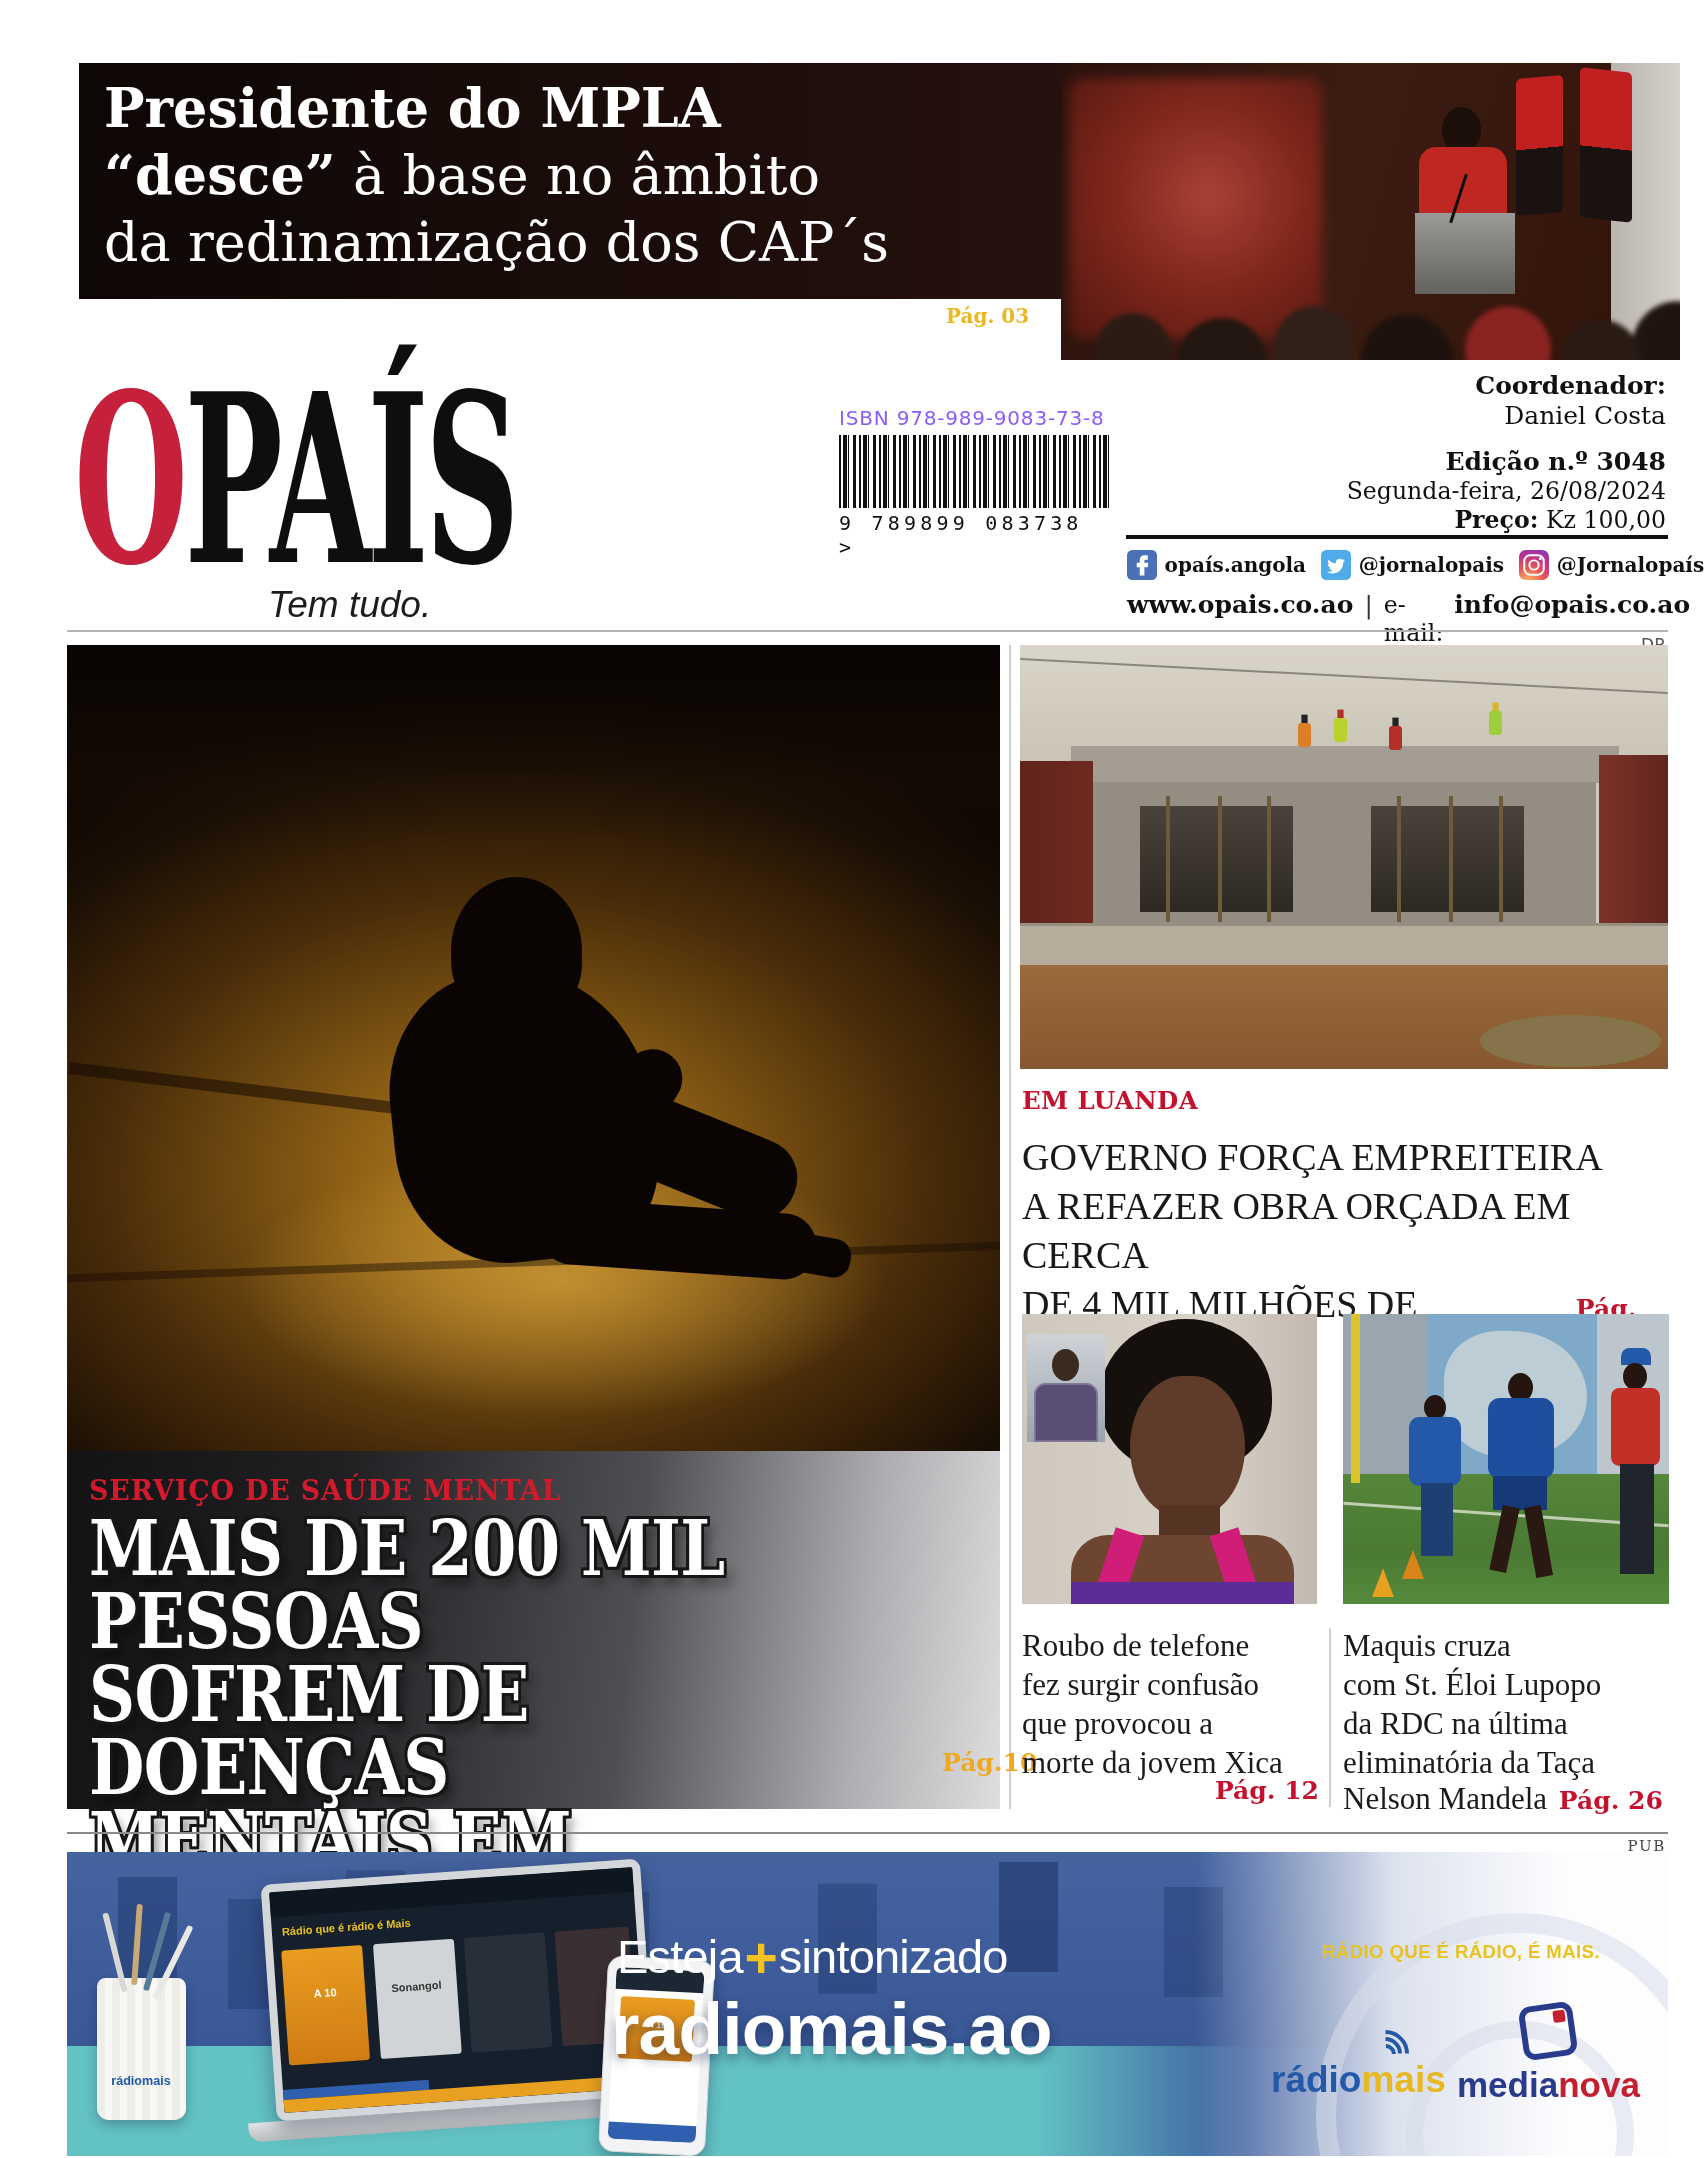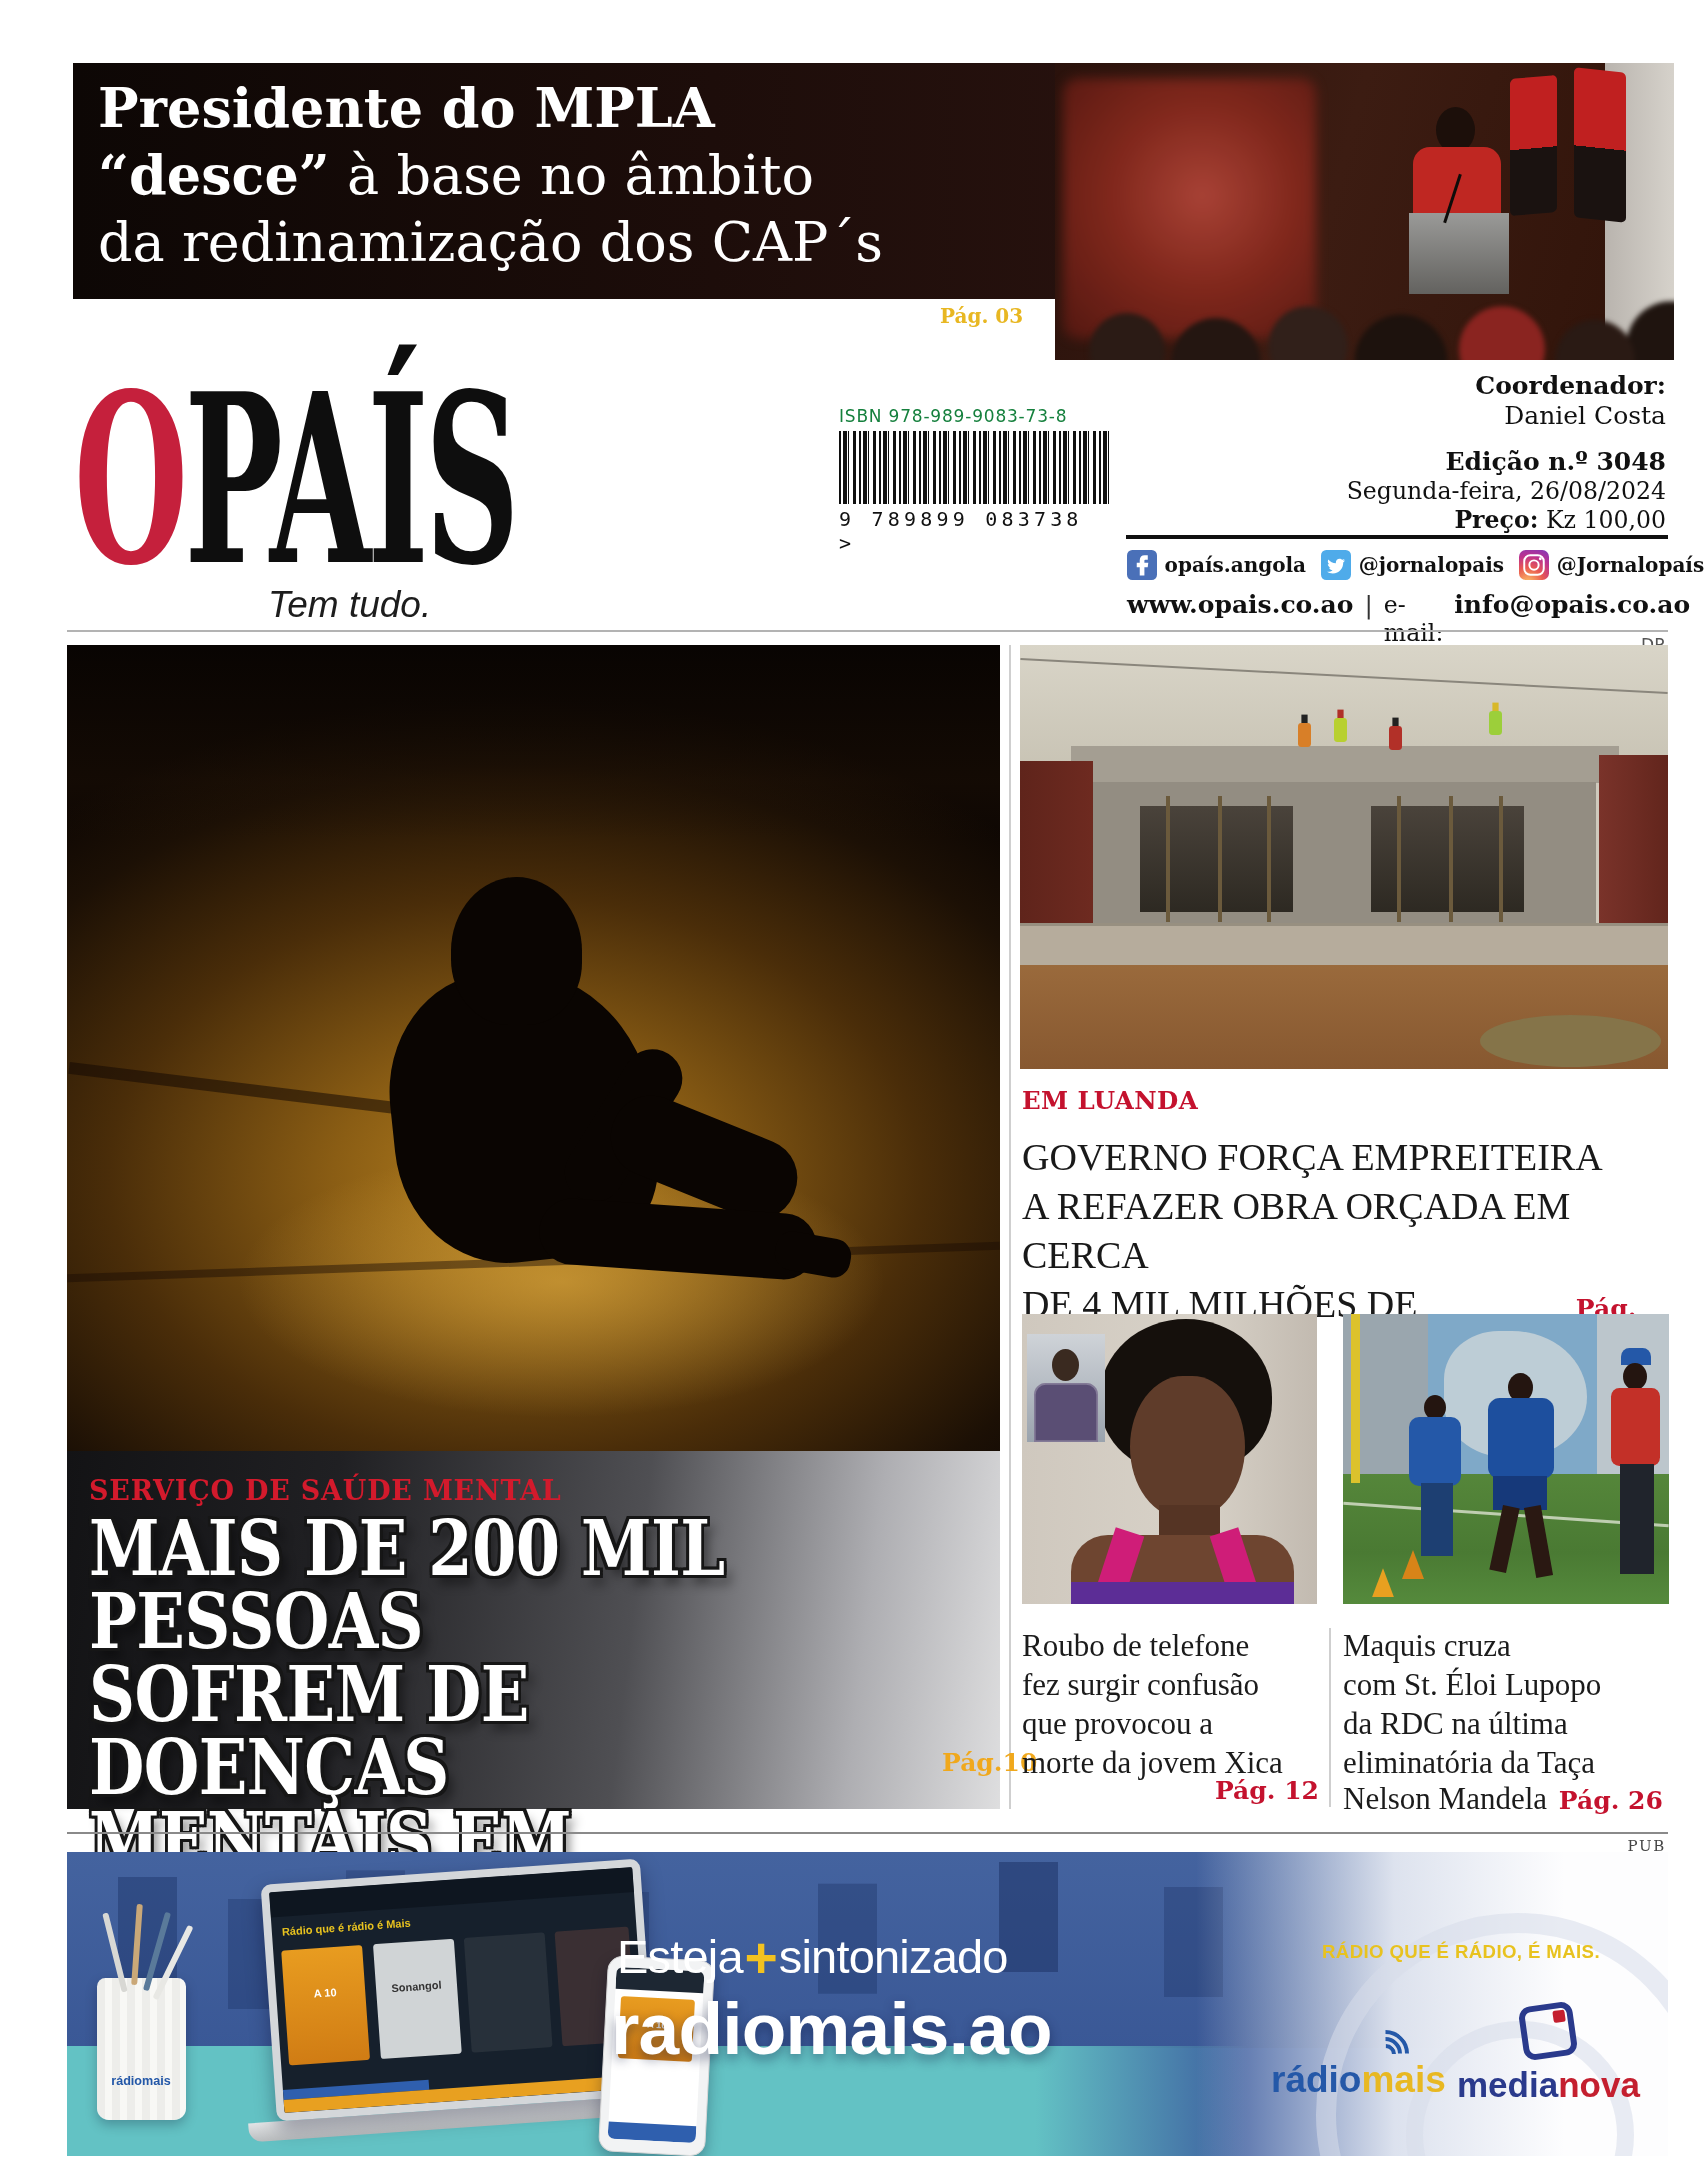--- a/index.html
+++ b/index.html
@@ -2,21 +2,21 @@
 <html style="font-size:13.5px"><head>
 <meta charset="utf-8">
 <style>
   html,body{margin:0;padding:0;background:#fff;}
   .page{position:relative;width:1704px;height:2159px;background:#fff;overflow:hidden;
         font-family:"DejaVu Serif",serif;color:#111;}
   .abs{position:absolute;}
   .prelines{white-space:pre-line;}
 
   
-  .top-banner{left:73px;top:63px;width:1601px;height:236px;
+  .top-banner{left:79px;top:63px;width:1601px;height:236px;
     background:linear-gradient(90deg,#0d0705 0%,#1d0d0a 40%,#2c1410 78%,#36180f 100%);}
   .banner-text{position:absolute;left:25px;top:11.8px;width:953px;color:#fff;
     font-size:54px;line-height:67px;}
   .b-bold{font-weight:bold;}
   .banner-pageref{left:867px;top:241px;font-size:20px;font-weight:bold;color:#e8b722;}
   .banner-photo{left:982px;top:0;width:619px;height:297px;overflow:hidden;
     background:linear-gradient(105deg,#2a120c 0%,#3c1c12 45%,#301309 100%);}
   .bp-proj{left:8.4px;top:15px;width:253px;height:261px;border-radius:15px;
     background:radial-gradient(circle at 55% 45%,#b5473a 0%,#8a2a1e 45%,#571811 100%);
     filter:blur(5.9px);opacity:.9;}
@@ -36,21 +36,21 @@
       375px -1.7px 0 5px #8a2420,468px 8.4px 0 1.7px #2a1a14,544px -5px 0 6.7px #1f140f;}
 
   
   .logo{left:74px;top:381px;font-weight:bold;font-size:234px;line-height:198px;
     letter-spacing:-6.7px;transform:scaleX(.56);transform-origin:0 0;white-space:nowrap;}
   .logo .logo-o{color:#c5203c;}
   .logo .logo-rest{color:#0e0e0e;}
   .tagline{left:268px;top:584px;font-size:37px;font-style:italic;color:#1d1d1d;
     font-family:"Liberation Sans",sans-serif;text-align:center;}
   .isbn-block{left:839px;top:406px;width:273px;}
-  .isbn-label{font-size:17px;font-family:"DejaVu Sans",sans-serif;color:#15803d;letter-spacing:0.8px;}
+  .isbn-label{font-size:20px;font-family:"DejaVu Sans",sans-serif;color:#8b5cf6;letter-spacing:0.8px;}
   .barcode-bars{margin-top:5px;height:73px;
     background:repeating-linear-gradient(90deg,#101010 0 1.7px,#fff 1.7px 4.2px,#101010 4.2px 7.6px,
       #fff 7.6px 9.3px,#101010 9.3px 10px,#fff 10px 14.3px,#101010 14.3px 17px,#fff 17px 20px);}
   .barcode-digits{margin-top:3.4px;font-family:"DejaVu Sans Mono",monospace;font-size:20px;
     letter-spacing:4.2px;color:#111;}
   .info-block{right:38px;top:371px;width:439px;text-align:right;}
   .info-row{font-size:25px;line-height:29.5px;}
   .info-row.small{font-size:23.6px;}
   .bold{font-weight:bold;}
   .info-gap{height:17px;}

